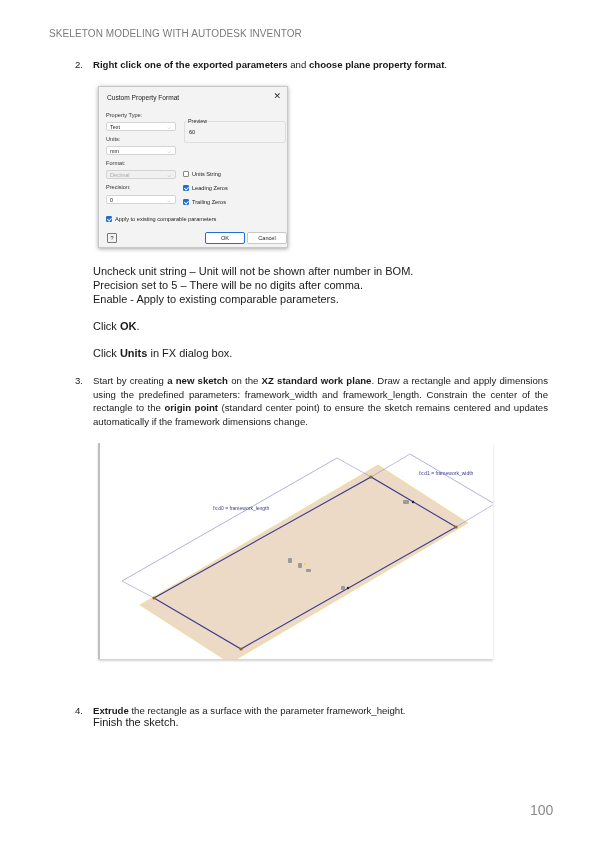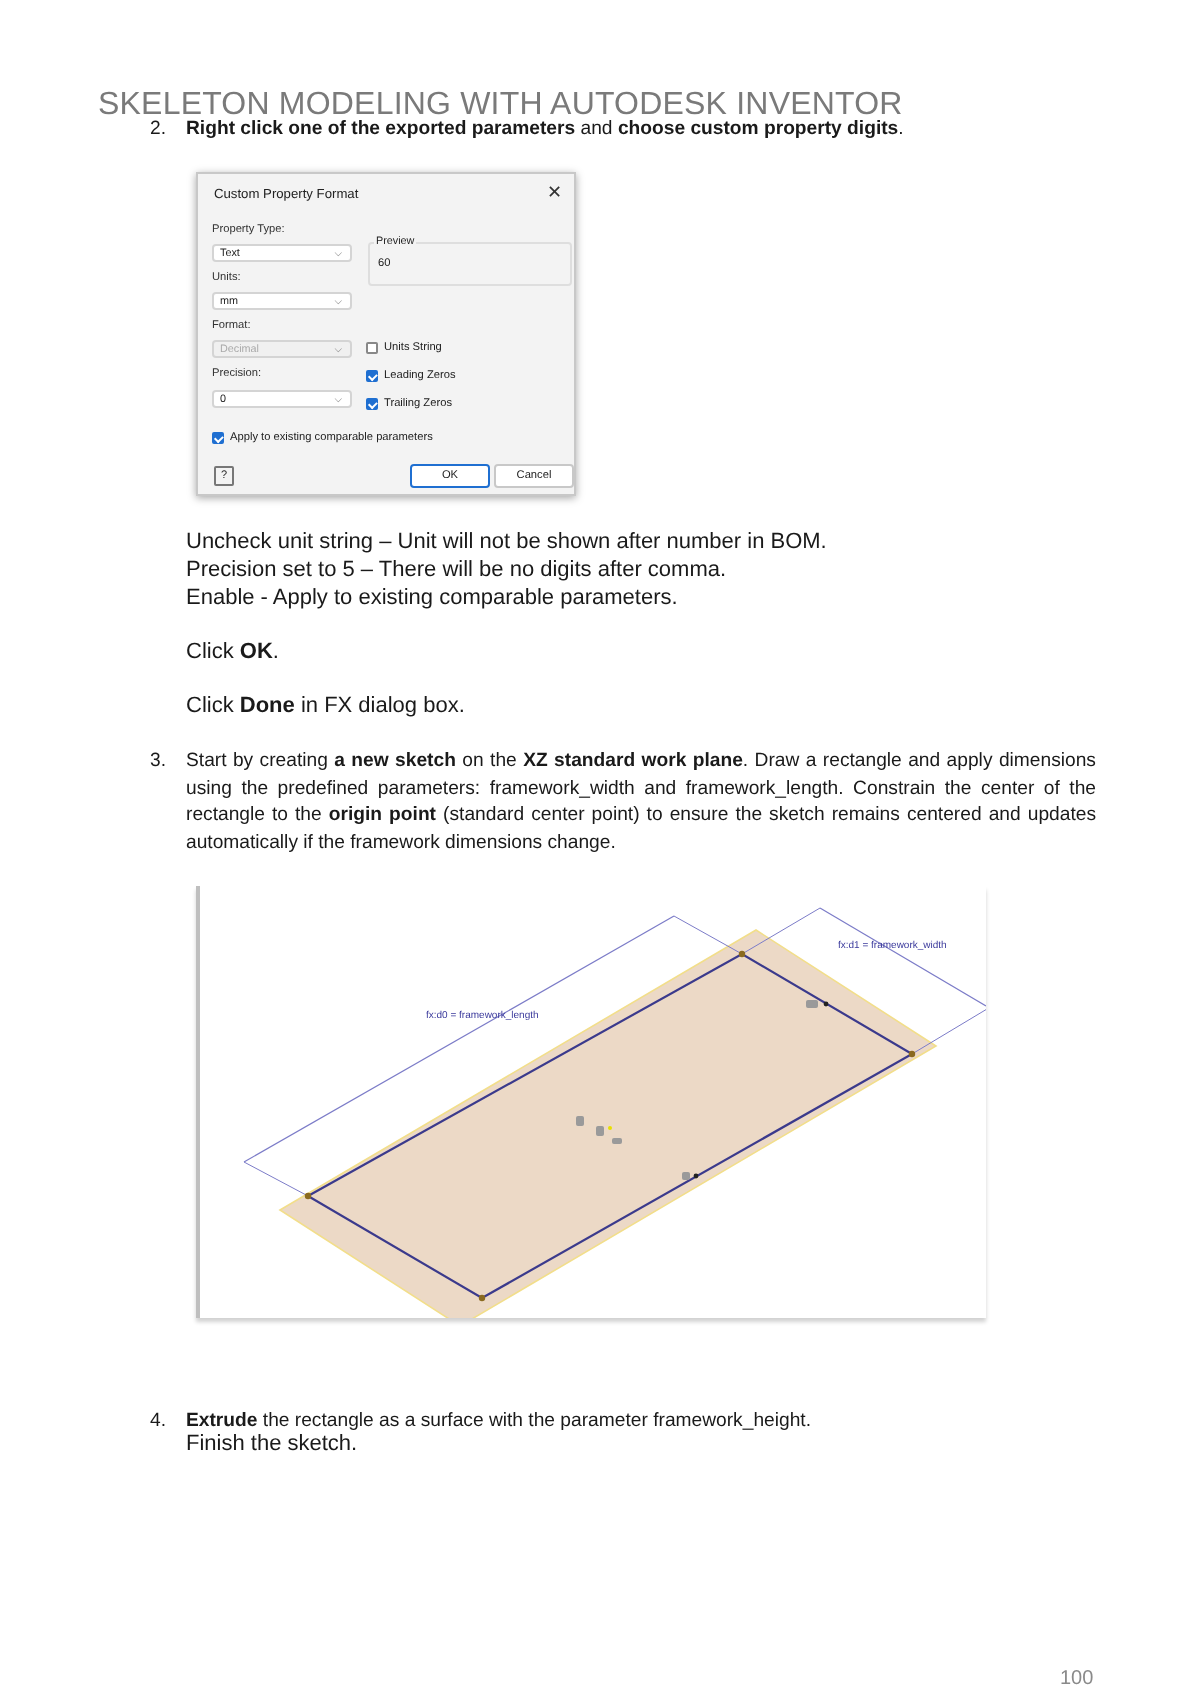--- a/index.html
+++ b/index.html
@@ -1,19 +1,19 @@
 <!DOCTYPE html>
 <html><head>
 <meta charset="utf-8">
 <style>
   html, body { margin:0; padding:0; background:#ffffff; }
   body { width:600px; height:853px; position:relative; overflow:hidden;
          font-family:"Liberation Sans", sans-serif; color:#1a1a1a; }
-  .running-header { position:absolute; left:49px; top:44px; font-size:16px; color:#7a7a7a; letter-spacing:0.1px; }
-  .page-num { position:absolute; left:530px; top:802px; font-size:10px; color:#8a8a8a;margin-top:32px; }
+  .running-header { position:absolute; left:49px; top:28px; font-size:10px; color:#7a7a7a; letter-spacing:0.1px; }
+  .page-num { position:absolute; left:530px; top:802px; font-size:14px; color:#8a8a8a; }
   .step { position:absolute; left:75px; font-size:9.6px; line-height:13.6px; }
   .step .num { position:absolute; left:0; top:0; }
   .step .txt { position:absolute; left:18px; width:455px; text-align:justify; }
   .para { position:absolute; left:93px; font-size:11px; line-height:13.6px; }
   b { font-weight:bold; }
 
   
   .dialog { position:absolute; left:98px; top:86px; width:188px; height:160px; background:#f3f3f3;
             border:1px solid #c8c8c8; box-shadow:0 1px 4px rgba(0,0,0,0.35); font-size:6px; color:#222; }
   .dlg-title { position:absolute; left:8px; top:7px; font-size:6.6px; }
@@ -39,21 +39,21 @@
             border-left:2px solid #bfbfbf; box-shadow:0 2px 2px rgba(0,0,0,0.18); }
   .figure svg { position:absolute; left:0; top:0; }
 </style>
 </head>
 <body>
 
 <div class="running-header">SKELETON MODELING WITH AUTODESK INVENTOR</div>
 
 <div class="step" style="top:58px;">
   <span class="num">2.</span>
-  <span class="txt"><b>Right click one of the exported parameters</b><span> and </span><b>choose custom property digits</b><span>.</span></span>
+  <span class="txt"><b>Right click one of the exported parameters</b><span> and </span><b>choose plane property format</b><span>.</span></span>
 </div>
 
 <div class="dialog">
   <div class="dlg-title">Custom Property Format</div>
   <div class="dlg-close">✕</div>
 
   <div class="dlg-label" style="left:7px;top:25px;">Property Type:</div>
   <div class="dlg-select" style="left:7px;top:35px;"><span>Text</span><span class="chev">⌵</span></div>
 
   <div class="dlg-label" style="left:7px;top:49px;">Units:</div>
@@ -81,21 +81,21 @@
 
   <div class="help-btn">?</div>
   <div class="dlg-btn primary" style="left:106px;top:145px;">OK</div>
   <div class="dlg-btn" style="left:148px;top:145px;">Cancel</div>
 </div>
 
 <div class="para" style="top:265px;">Uncheck unit string – Unit will not be shown after number in BOM.</div>
 <div class="para" style="top:279px;">Precision set to 5 – There will be no digits after comma.</div>
 <div class="para" style="top:293px;">Enable - Apply to existing comparable parameters.</div>
 <div class="para" style="top:320px;"><span>Click </span><b>OK</b><span>.</span></div>
-<div class="para" style="top:347px;"><span>Click </span><b>Done</b><span> in FX dialog box.</span></div>
+<div class="para" style="top:347px;"><span>Click </span><b>Units</b><span> in FX dialog box.</span></div>
 
 <div class="step" style="top:374px;">
   <span class="num">3.</span>
   <span class="txt"><span>Start by creating </span><b>a new sketch</b><span> on the </span><b>XZ standard work plane</b><span>. Draw a rectangle and apply dimensions using the predefined parameters: framework_width and framework_length. Constrain the center of the rectangle to the </span><b>origin point</b><span> (standard center point) to ensure the sketch remains centered and updates automatically if the framework dimensions change.</span></span>
 </div>
 
 <div class="figure">
   <svg width="393" height="216" viewBox="0 0 393 216">
     <polygon points="40,162 278,22 368,80 130,220" fill="#ecd9c6" stroke="#f2de8a" stroke-width="0.8"></polygon>
     <polygon points="54,155 271,34 356,84 141,206" fill="none" stroke="#3b3a8c" stroke-width="1.1"></polygon>

